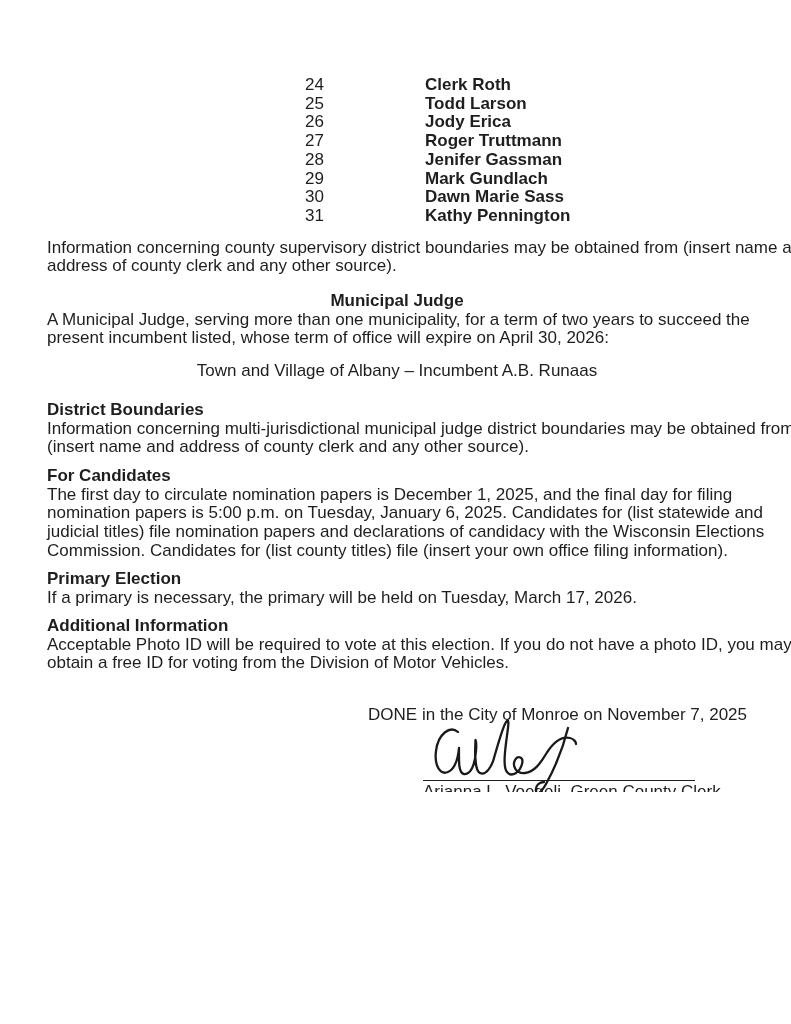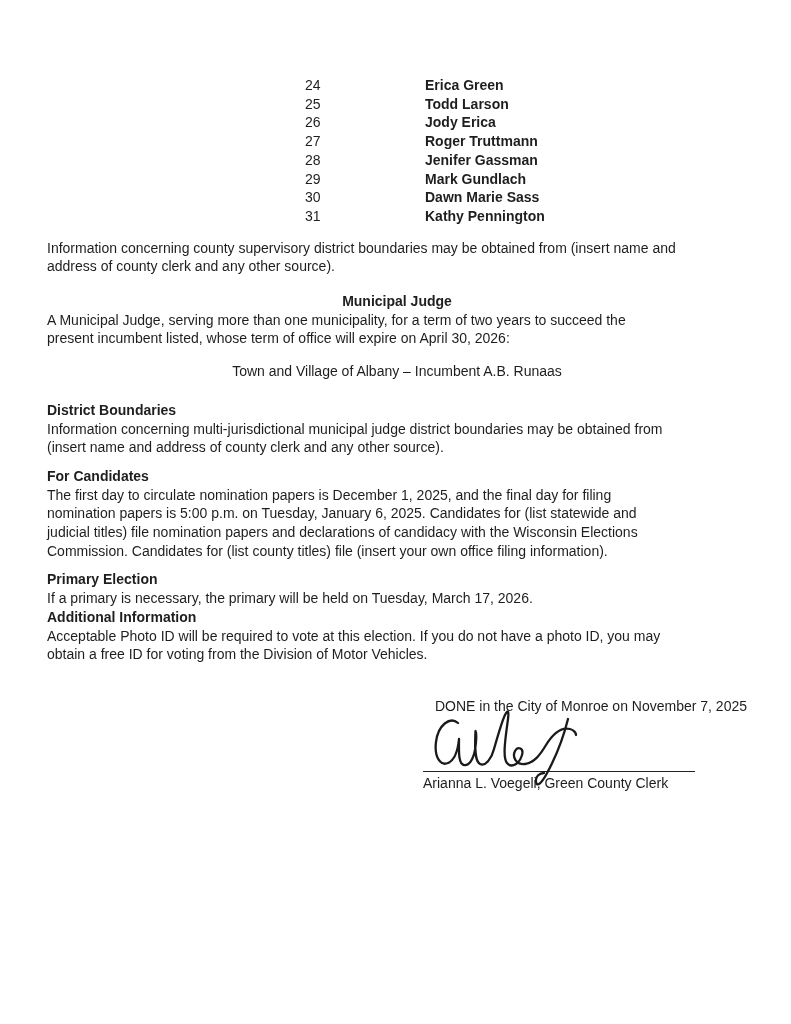--- a/index.html
+++ b/index.html
@@ -4,34 +4,34 @@
 <style>
   html,body { margin:0; padding:0; background:#ffffff; }
   .page {
     position:relative;
     width:791px; height:792px;
     box-sizing:border-box;
     padding:76px 44px 0 47px;
     background:#ffffff;
     color:#1e1e1e;
     font-family:"Liberation Sans","DejaVu Sans",sans-serif;
-    font-size:14px;
+    font-size:17px;
     line-height:18.7px;
     overflow:hidden;
   }
   .pre { white-space:pre; }
   .bold { font-weight:bold; }
   .center { text-align:center; }
 
   .candidate-list { margin-left:258px; }
   .candidate-row { display:flex; }
   .candidate-row .num { width:120px; }
   .candidate-row .name { font-weight:bold; }
 
-  .mt9  { }
+  .mt9  { margin-top:9px; }
   .mt10 { margin-top:10px; }
   .mt13 { margin-top:13px; }
   .mt14 { margin-top:14px; }
   .mt16 { margin-top:16px; }
   .mt20 { margin-top:20px; }
   .mt33 { margin-top:33px; }
 
   .done-line { margin-left:291px;text-align:right; }
 
   .signature-block { position:relative; margin-left:376px; width:272px; }
@@ -49,21 +49,21 @@
 </style>
 </head>
 <body>
 
 <div class="page">
 
   <div class="candidate-list">
 
       <div class="candidate-row">
         <span class="num">24</span>
-        <span class="name">Erica Green</span>
+        <span class="name">Clerk Roth</span>
       </div>
 
       <div class="candidate-row">
         <span class="num">25</span>
         <span class="name">Todd Larson</span>
       </div>
 
       <div class="candidate-row">
         <span class="num">26</span>
         <span class="name">Jody Erica</span>

